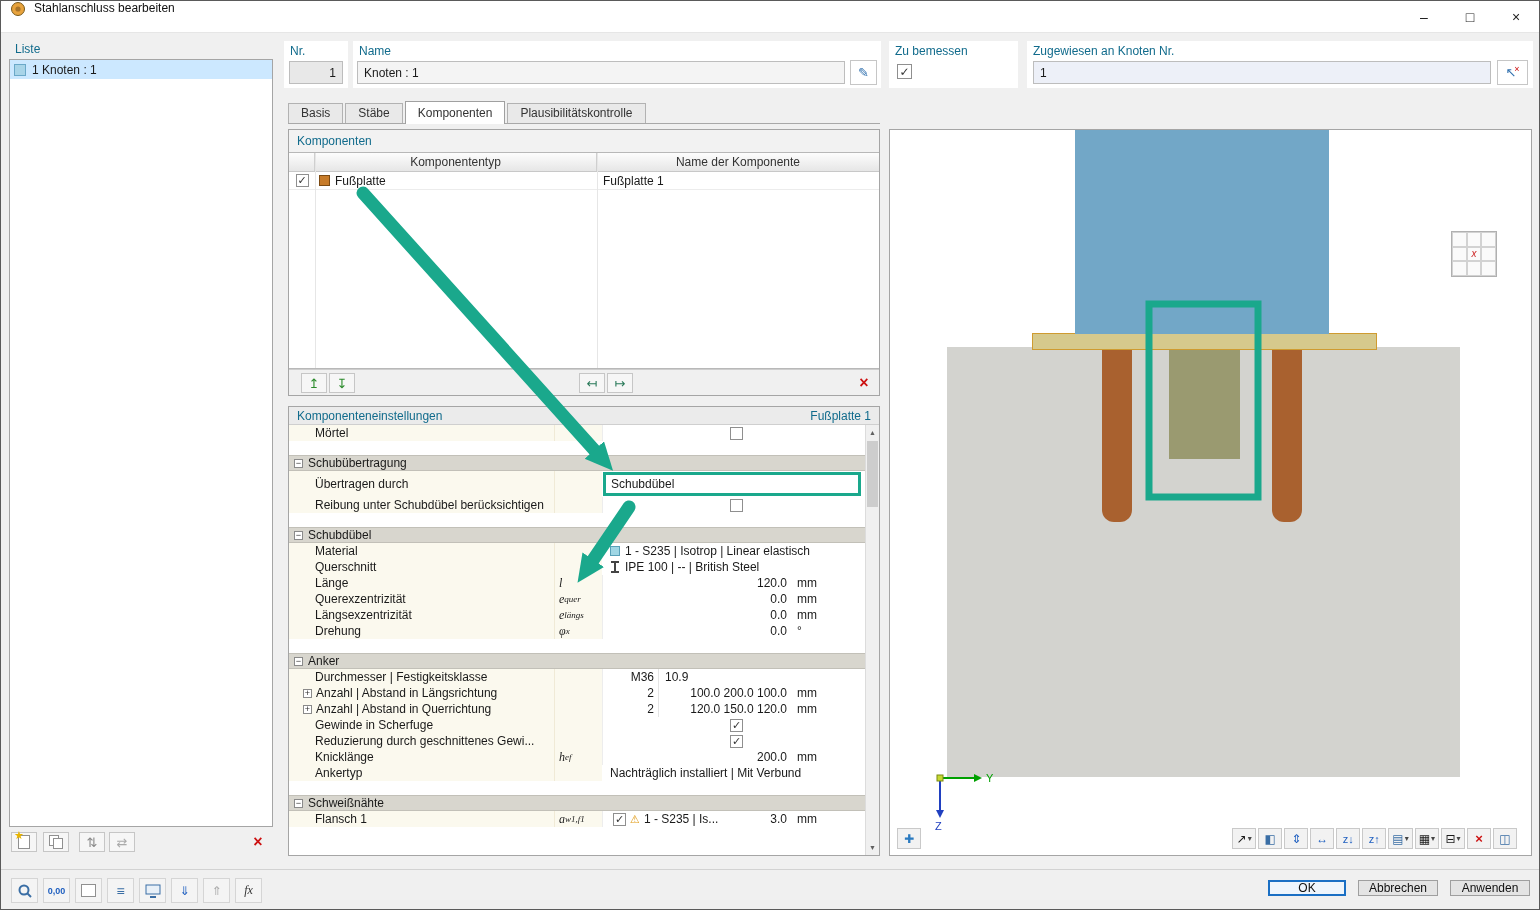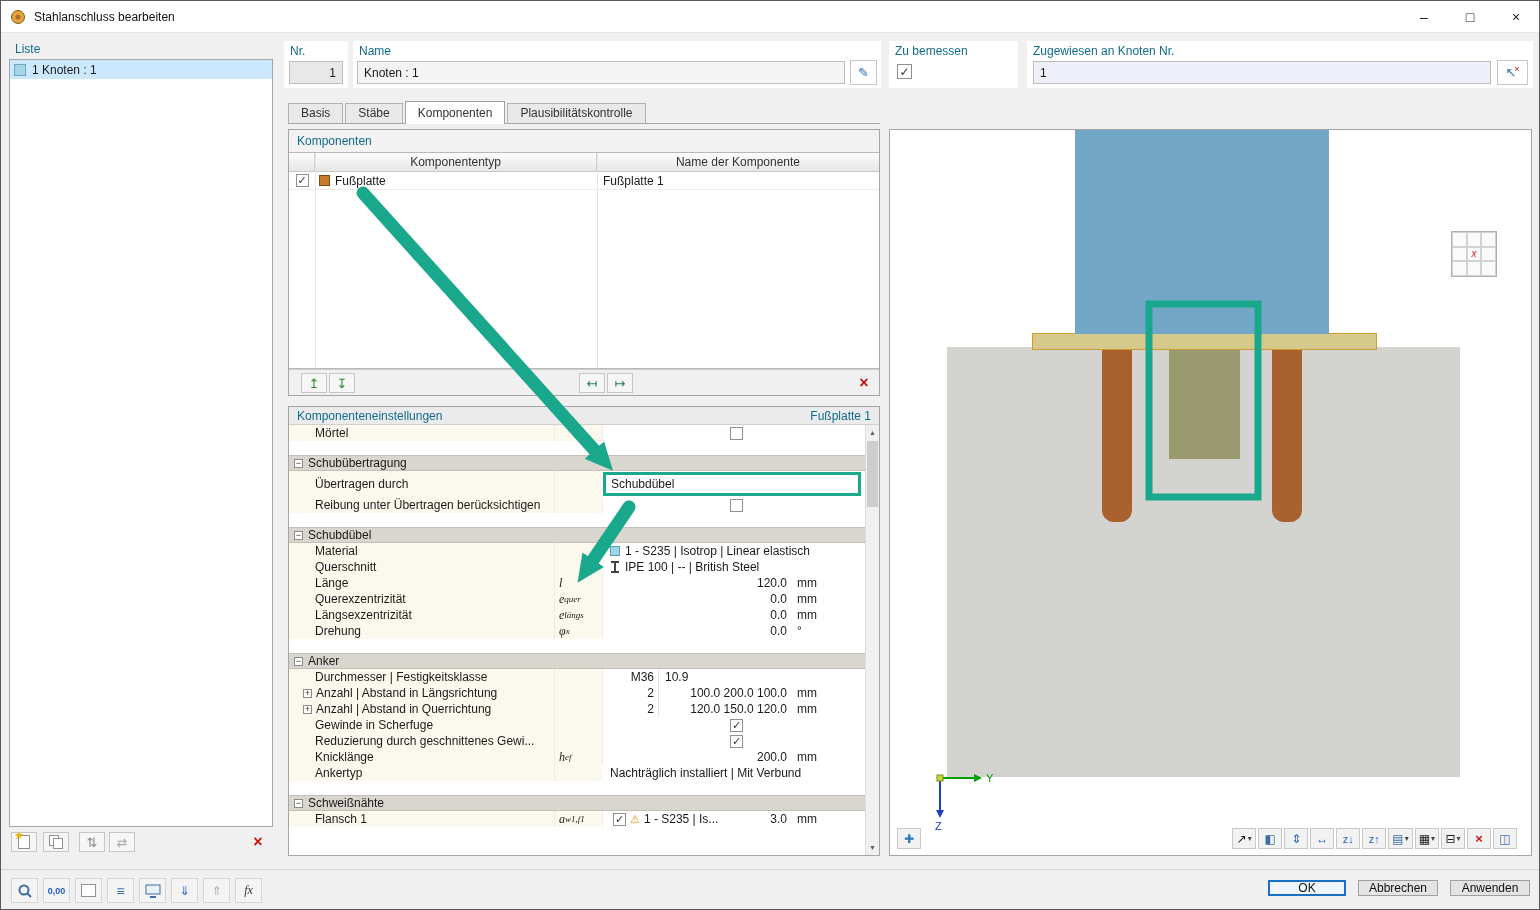--- a/index.html
+++ b/index.html
@@ -2,21 +2,21 @@
 <html><head>
 <meta charset="utf-8">
 <style>
   * { box-sizing: border-box; margin: 0; padding: 0; }
   html,body { width:1540px; height:910px; }
   body { font-family:"Liberation Sans","DejaVu Sans",sans-serif; font-size:12px; color:#1a1a1a; background:#9a9a9a; }
   .window { position:relative; width:1540px; height:910px; background:#f0f0f0; border:1px solid #5a5a5a; overflow:hidden; }
   .abs { position:absolute; }
 
   
-  .titlebar { position:absolute; left:0; top:0; right:0; height:32px; background:#ffffff; display:flex; align-items:center; border-bottom:1px solid #e6e6e6; }
+  .titlebar { position:absolute; left:0; top:0; right:0; height:32px; background:#ffffff; display:flex; align-items:flex-start; border-bottom:1px solid #e6e6e6; }
   .titlebar .ttl { margin-left:8px; font-size:12px; color:#111; }
   .wbtns { margin-left:auto; display:flex; height:32px; }
   .wbtn { width:46px; height:32px; display:flex; align-items:center; justify-content:center; font-size:14px; color:#222; }
   .appicon { margin-left:9px; display:flex; }
 
   .teal { color:#116b8c; }
   .panel { position:absolute; border:1px solid #a5a5a5; background:#f2f2f2; }
 
   
   .field { position:absolute; background:#f2f2f2; border:1px solid #bdbdbd; display:flex; align-items:center; padding:0 6px; height:23px; font-size:12px; background:#f4f4f4; }
@@ -250,21 +250,21 @@
       <div class="srow" style="height:26px;">
         <div class="c-label" style="height:26px;">Übertragen durch</div>
         <div class="c-sym" style="height:26px;"></div>
         <div class="c-span">
           <div class="annot-field">
             <span>Schubdübel</span>
           </div>
         </div>
       </div>
       <div class="srow">
-        <div class="c-label">Reibung unter Übertragen berücksichtigen</div>
+        <div class="c-label">Reibung unter Schubdübel berücksichtigen</div>
         <div class="c-sym"></div>
         <div class="c-val">
             <span class="cb cbx-off"></span>
           </div>
         <div class="c-unit"></div>
       </div>
 
       <div class="sp"></div>
       <div class="grow">
         <span class="exp">−</span>

